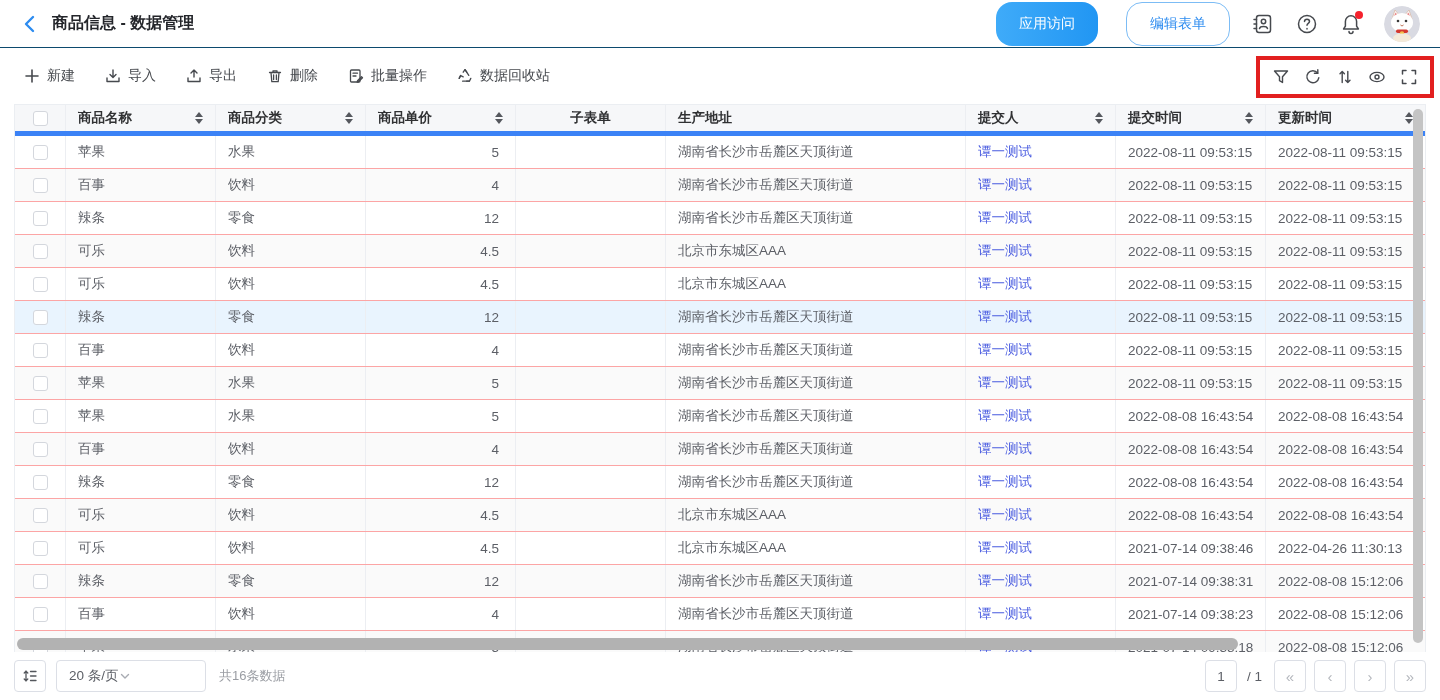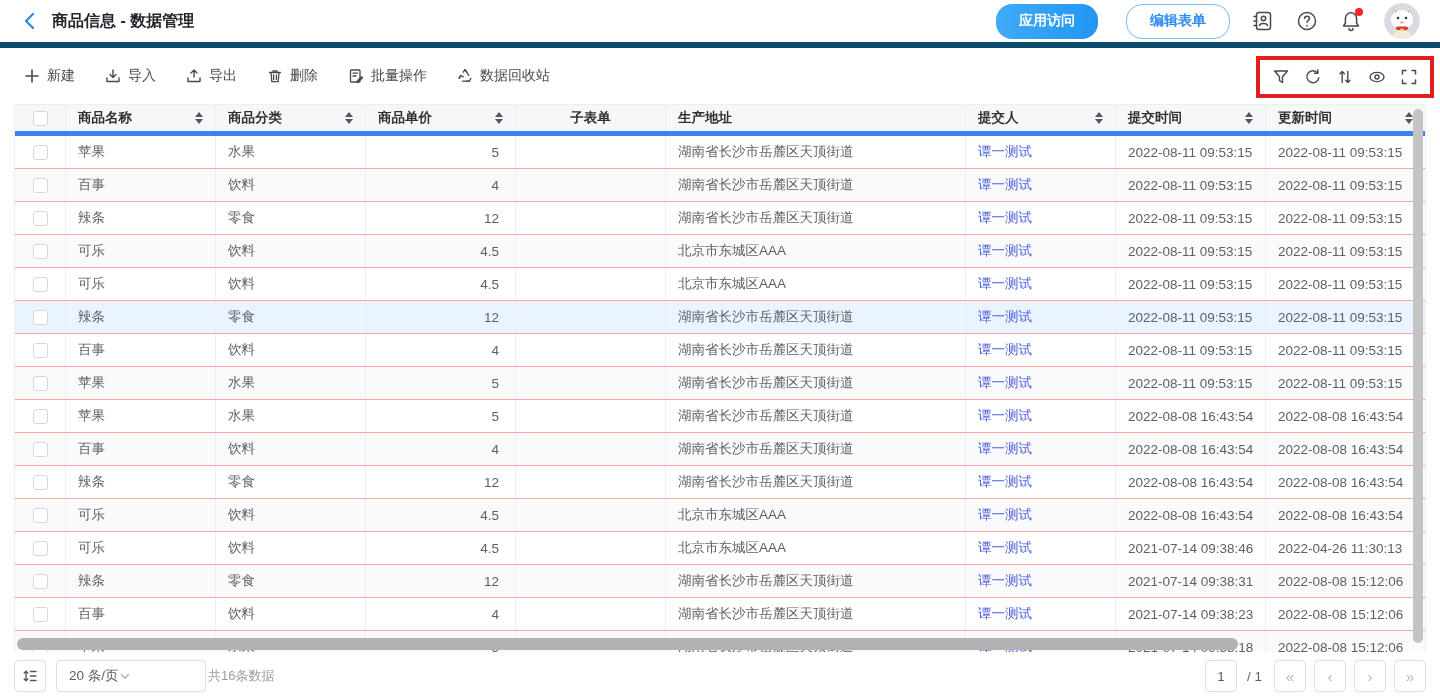--- a/index.html
+++ b/index.html
@@ -1,26 +1,26 @@
 <!DOCTYPE html>
 <html style="--primary: #2196f3; --link: #2d8cf0; --submitter-link: #4a5ce0; --highlight-box: #e21f1f; --hover-row: #e9f4fe;"><head>
 <meta charset="utf-8">
 <style>
   * { box-sizing: border-box; margin: 0; padding: 0; }
   html,body { width:1440px; height:700px; overflow:hidden; background:#fff;
     font-family:"Liberation Sans","DejaVu Sans",sans-serif; }
 
   
   .topbar { height:48px; display:flex; align-items:center; padding:0 20px;
-    border-bottom:6px solid #0c4a6e; background:#fff; }
+    border-bottom:1px solid #0c4a6e; background:#fff; }
   .back { width:20px; height:20px; margin-right:12px; cursor:pointer; display:flex; align-items:center; }
   .page-title { font-size:16px; font-weight:bold; color:#24262b; }
   .topbar-right { margin-left:auto; display:flex; align-items:center; gap:22px; }
-  .btn-pill { height:35px; padding:0 23px; border-radius:16px; font-size:14px;
-    display:flex; align-items:center; cursor:pointer;font-weight:bold; }
+  .btn-pill { height:44px; padding:0 23px; border-radius:16px; font-size:14px;
+    display:flex; align-items:center; cursor:pointer; }
   .btn-primary { background:linear-gradient(90deg,#3fabf9,var(--primary)); color:#fff; border:none; }
   .btn-outline { background:#fff; border:1px solid #7cbcf5; color:var(--link); margin-left:6px; }
   .top-icon { width:22px; height:22px; color:#46494e; position:relative; cursor:pointer; display:flex; }
   .top-icon svg { width:22px; height:22px; }
   .red-dot { position:absolute; top:-2px; right:-1px; width:8px; height:8px;
     border-radius:50%; background:#f5222d; }
   .avatar { width:36px; height:36px; border-radius:50%; overflow:hidden; cursor:pointer; }
 
   
   .toolbar { height:56px; display:flex; align-items:center; padding:0 24px; position:relative; }
@@ -63,21 +63,21 @@
   
   .footer { height:48px; display:flex; align-items:center; padding:0 14px; background:#fff; }
   .sq-btn { width:32px; height:32px; border:1px solid #dcdfe6; border-radius:4px;
     display:flex; align-items:center; justify-content:center; color:#54575c;
     background:#fff; cursor:pointer; font-size:15px; }
   .pager-btn { color:#b4b7bd; font-size:15px; }
   .select { width:150px; height:32px; border:1px solid #dcdfe6; border-radius:4px;
     display:flex; align-items:center; padding:0 12px;
     margin-left:10px; font-size:13.5px; color:#5c5f66; cursor:pointer; background:#fff; }
   .select svg { width:12px; height:12px; color:#a8abb2; }
-  .total { margin-left:2px; font-size:13px; color:#9a9da3; }
+  .total { margin-left:13px; font-size:13px; color:#9a9da3; }
   .pager { margin-left:auto; display:flex; align-items:center; gap:8px; }
   .page-input { width:32px; height:32px; border:1px solid #dcdfe6; border-radius:4px;
     text-align:center; font-size:13.5px; color:#5c5f66; outline:none; }
   .ptotal { font-size:13.5px; color:#5c5f66; margin:0 4px 0 2px; }
   svg { display:block; }
 </style>
 </head>
 <body>
 
 <div class="topbar">

